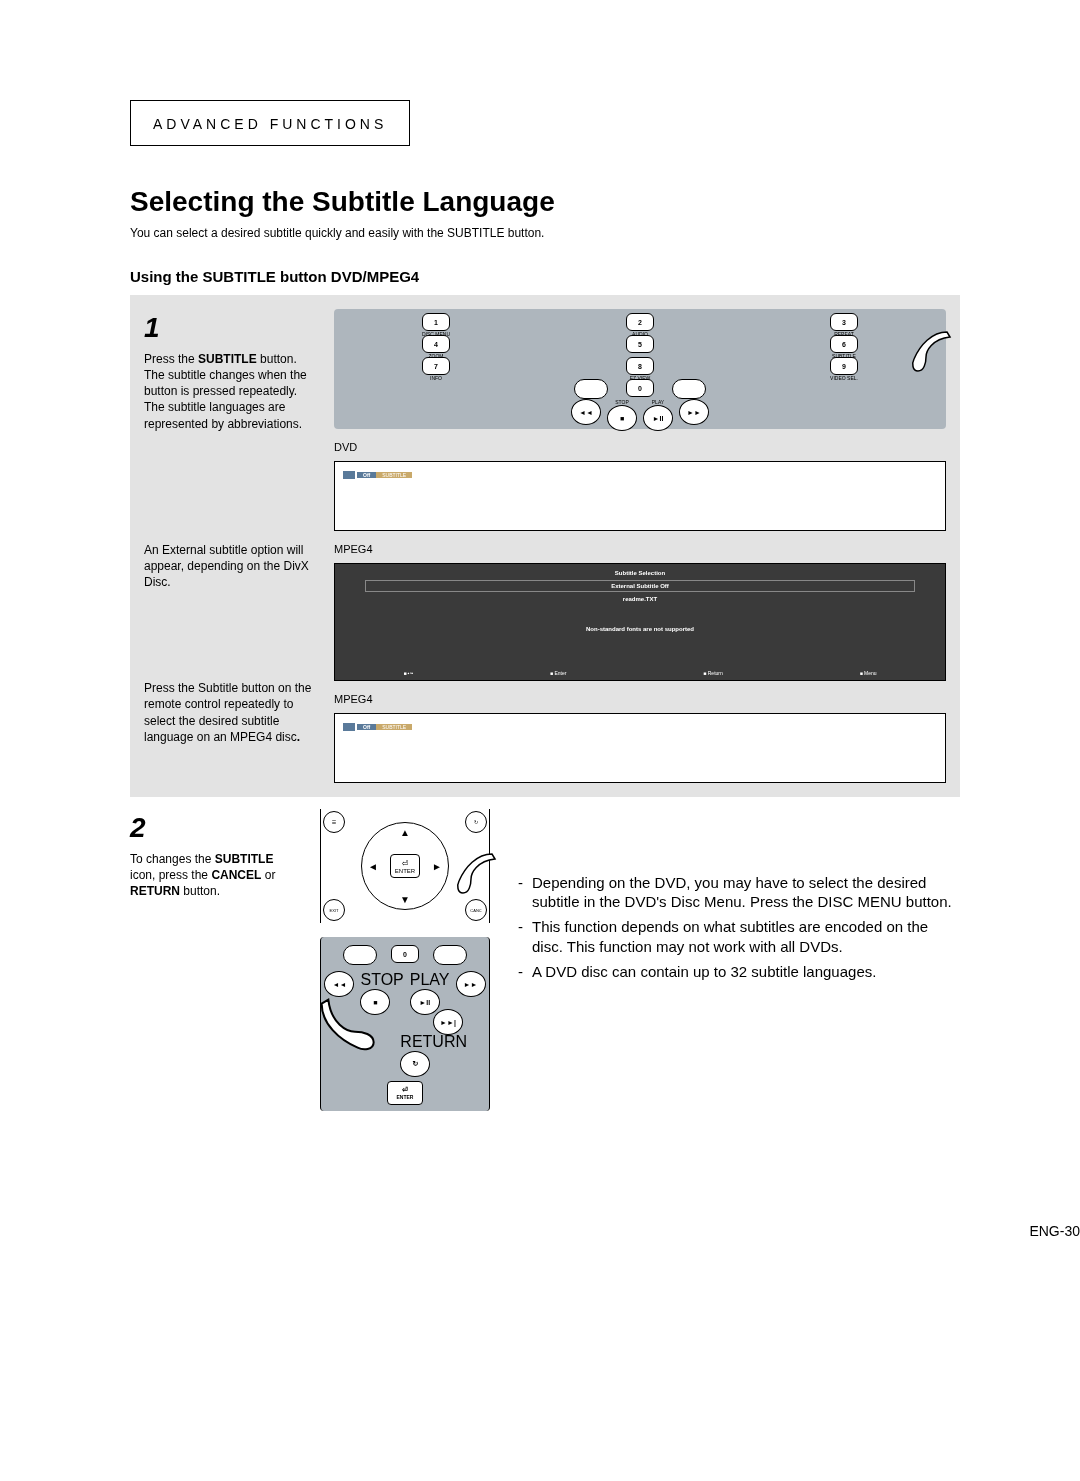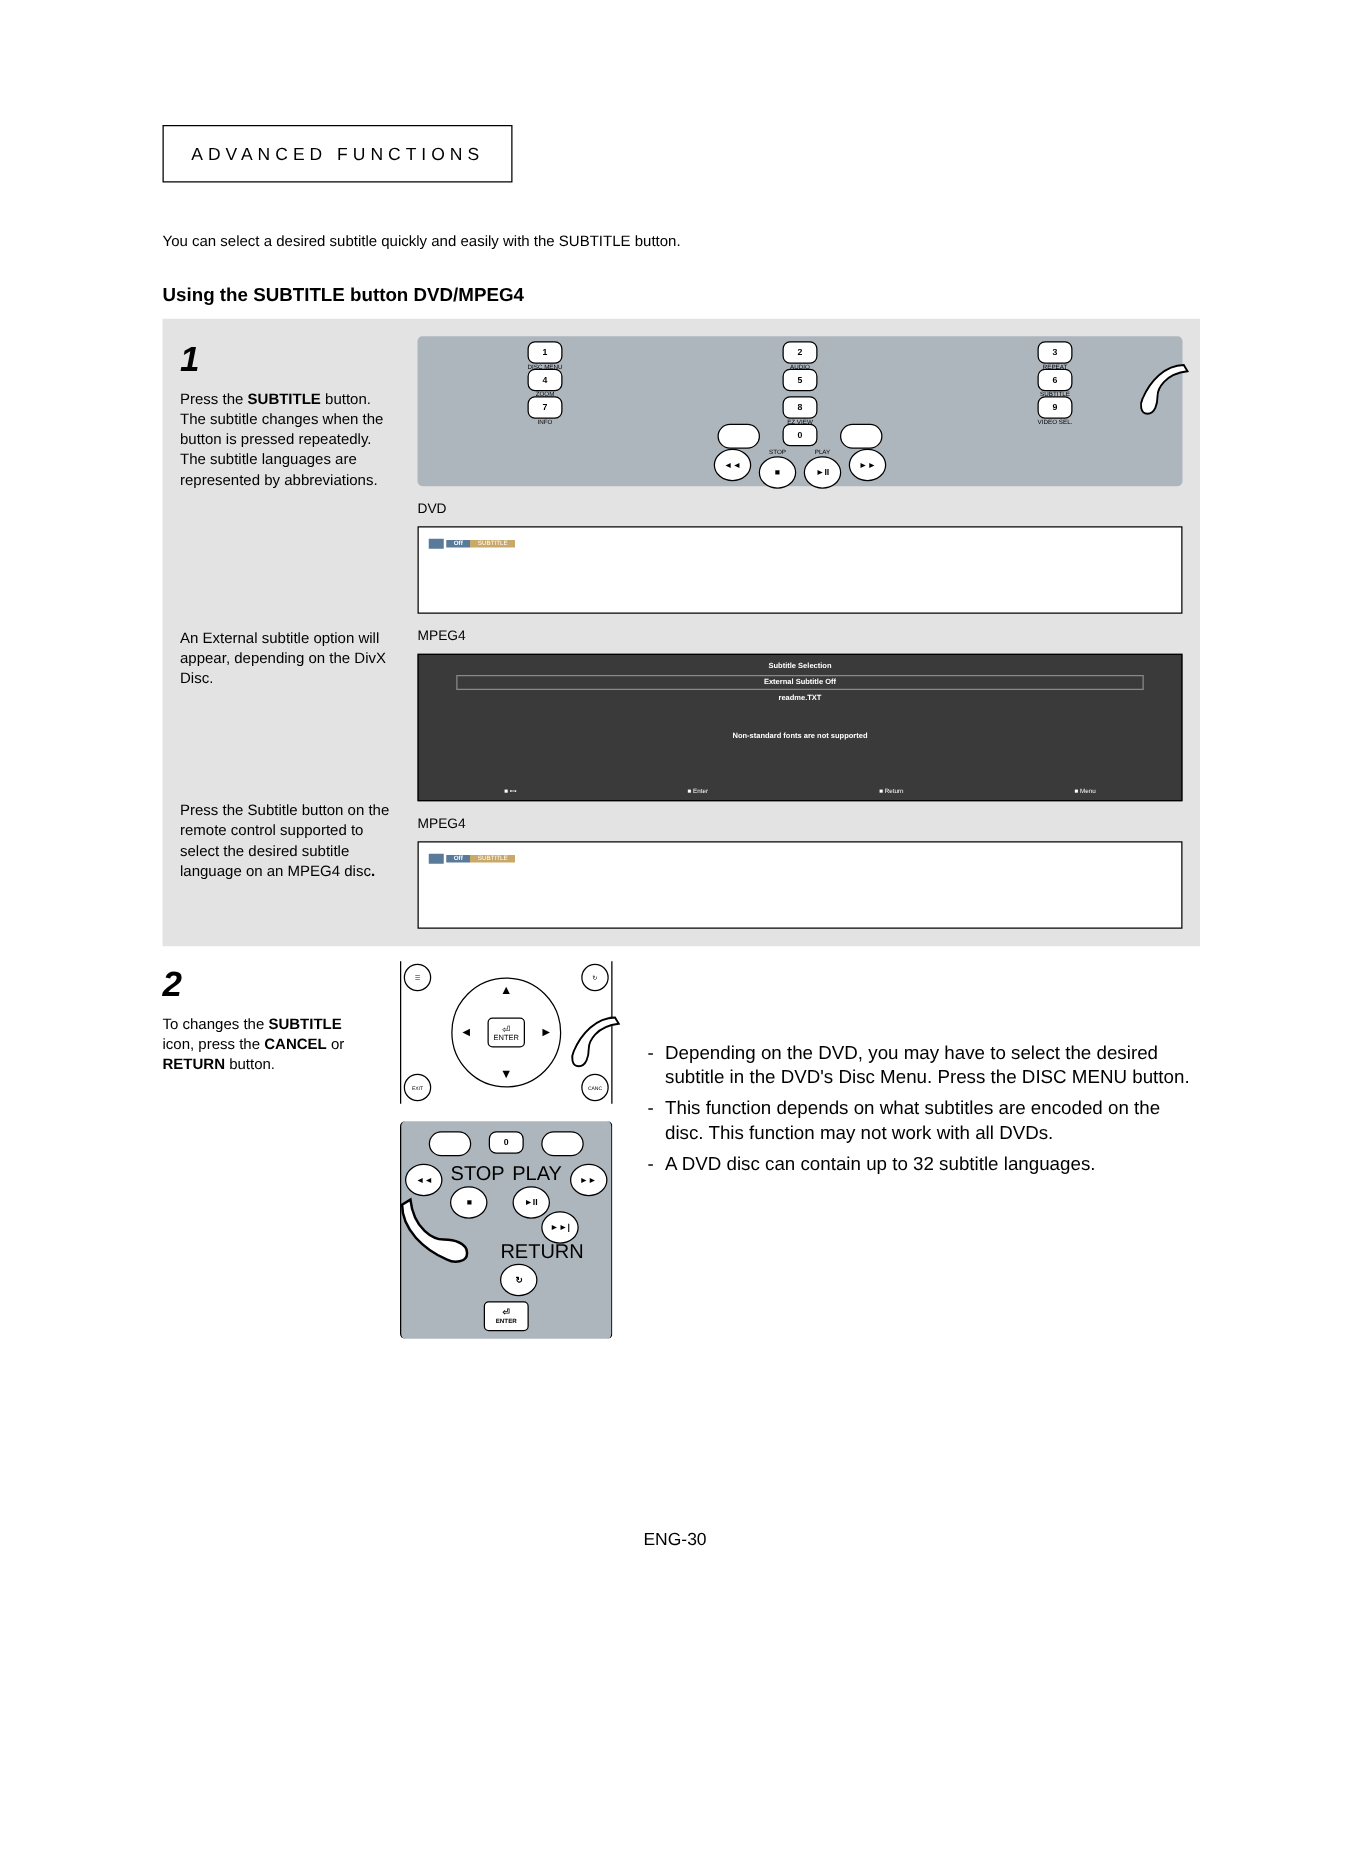--- a/index.html
+++ b/index.html
@@ -41,50 +41,51 @@
   .remote2 .ring{width:86px;height:86px;border:1.5px solid #000;border-radius:50%;position:relative;background:#fff}
   .remote2 .enter{position:absolute;left:50%;top:50%;transform:translate(-50%,-50%);width:28px;height:22px;border:1.5px solid #000;border-radius:4px;font-size:6px;display:flex;flex-direction:column;align-items:center;justify-content:center}
   .remote2 .arrow{position:absolute;font-size:10px}
   .remote2 .corner{position:absolute;width:20px;height:20px;border:1.5px solid #000;border-radius:50%;font-size:5px;display:flex;align-items:center;justify-content:center;background:#fff}
   .remote3{background:#aeb6bd;height:170px;border-radius:4px;position:relative}
   .notes{flex:1;font-size:15px;padding-left:4px;margin-top:60px}
   .notes .nh{font-weight:bold;font-size:15px;margin-bottom:2px}
   .notes ul{list-style:none;padding:0;margin:4px}
   .notes li{position:relative;padding-left:14px;margin-bottom:6px;line-height:1.28}
   .notes li::before{content:"-";position:absolute;left:0}
-  .footer{position:absolute;left:0;right:0;bottom:70px;text-align:center;font-size:14px}
+  .footer{position:absolute;left:0;right:0;bottom:70px;text-align:right;font-size:14px}
   .vline{border-left:1.5px solid #000;border-right:1.5px solid #000;padding:2px 4px}
 </style>
 </head>
 <body>
 
 <div class="page">
 
   <div class="tab-box">
     <span class="tab-label">ADVANCED FUNCTIONS</span>
   </div>
 
+  <h1 class="h1">Selecting the Subtitle Language</h1>
   <p class="intro">You can select a desired subtitle quickly and easily with the SUBTITLE button.</p>
 
   <div class="h2">Using the SUBTITLE button DVD/MPEG4</div>
 
   
   <div class="step-block">
     <div class="step-col-left">
       <div class="step-num">1</div>
       <div>
         <span>Press the </span><b>SUBTITLE</b><span> button.</span>
       </div>
       <div>The subtitle changes when the button is pressed repeatedly.</div>
       <div>The subtitle languages are represented by abbreviations.</div>
 
       <div class="sub-para" style="margin-top:110px">An External subtitle option will appear, depending on the DivX Disc.</div>
 
       <div class="sub-para" style="margin-top:90px">
-        <span>Press the Subtitle button on the remote control supported to select the desired subtitle language on an MPEG4 disc</span><b>.</b>
+        <span>Press the Subtitle button on the remote control repeatedly to select the desired subtitle language on an MPEG4 disc</span><b>.</b>
       </div>
     </div>
 
     <div class="step-col-right">
 
       <div class="remote">
         <div class="remote-row" style="top:4px">
           <div style="text-align:center">
               <div class="btn">1</div>
               <div class="lbl">DISC MENU</div>

